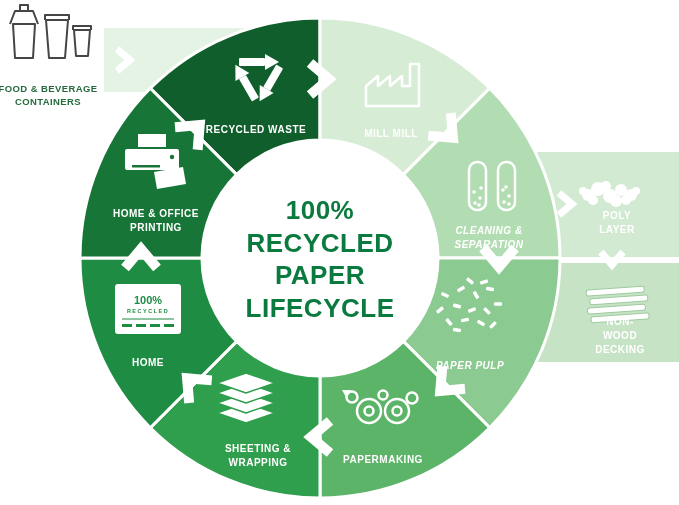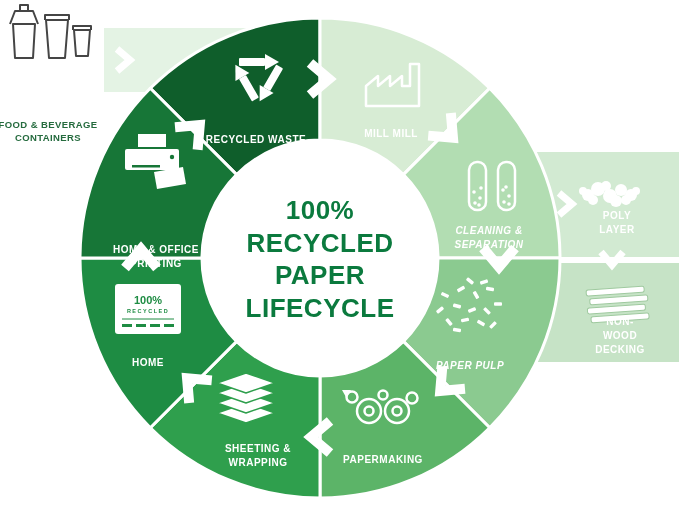--- a/index.html
+++ b/index.html
@@ -7,21 +7,21 @@
     position:relative;width:679px;height:505px;background:#ffffff;
     font-family:"Liberation Sans",sans-serif;overflow:hidden;
   }
   .stage svg{position:absolute;left:0;top:0;}
   .lbl{
     position:absolute;transform:translate(-50%,-50%);
     text-align:center;white-space:pre-line;
     font-weight:bold;color:#ffffff;font-size:10px;
     letter-spacing:.5px;line-height:1.4;
   }
-  .lbl.dark{color:#256b3e;font-size:9.5px;letter-spacing:.4px;margin-top:36px;}
+  .lbl.dark{color:#256b3e;font-size:9.5px;letter-spacing:.4px;}
   .center-title{
     position:absolute;left:320px;top:259px;transform:translate(-50%,-50%);
     text-align:center;white-space:pre-line;font-weight:bold;
     color:#0b7a3e;font-size:26px;line-height:1.25;letter-spacing:.5px;
   }
 </style>
 </head>
 <body>
 
 <div class="stage">
@@ -181,30 +181,30 @@
       <rect x="-20" y="7" width="28" height="2.5" fill="#177637"></rect>
       <path d="M2,14 L31,9 L34,26 L5,31 Z" fill="#ffffff"></path>
     </g>
   </svg>
 
   <div class="center-title">100%
 RECYCLED
 PAPER
 LIFECYCLE</div>
 
-  <div class="lbl" style="left:256px;top:130px;margin-top:10px;">RECYCLED WASTE</div>
+  <div class="lbl" style="left:256px;top:130px;">RECYCLED WASTE</div>
   <div class="lbl" style="left:391px;top:134px;">MILL MILL</div>
   <div class="lbl" style="left:489px;top:238px;font-style:italic;">CLEANING &amp;
 SEPARATION</div>
   <div class="lbl" style="left:470px;top:366px;font-style:italic;">PAPER PULP</div>
   <div class="lbl" style="left:383px;top:460px;text-align:right;">PAPERMAKING</div>
   <div class="lbl" style="left:258px;top:456px;">SHEETING &amp;
 WRAPPING</div>
   <div class="lbl" style="left:148px;top:363px;">HOME</div>
-  <div class="lbl" style="left:156px;top:221px;margin-top:36px;">HOME &amp; OFFICE
+  <div class="lbl" style="left:156px;top:221px;">HOME &amp; OFFICE
 PRINTING</div>
 
   <div class="lbl dark" style="left:48px;top:95px;">FOOD &amp; BEVERAGE
 CONTAINERS</div>
   <div class="lbl" style="left:617px;top:223px;">POLY LAYER</div>
   <div class="lbl" style="left:620px;top:336px;">NON-WOOD
 DECKING</div>
 
 </div>
 

